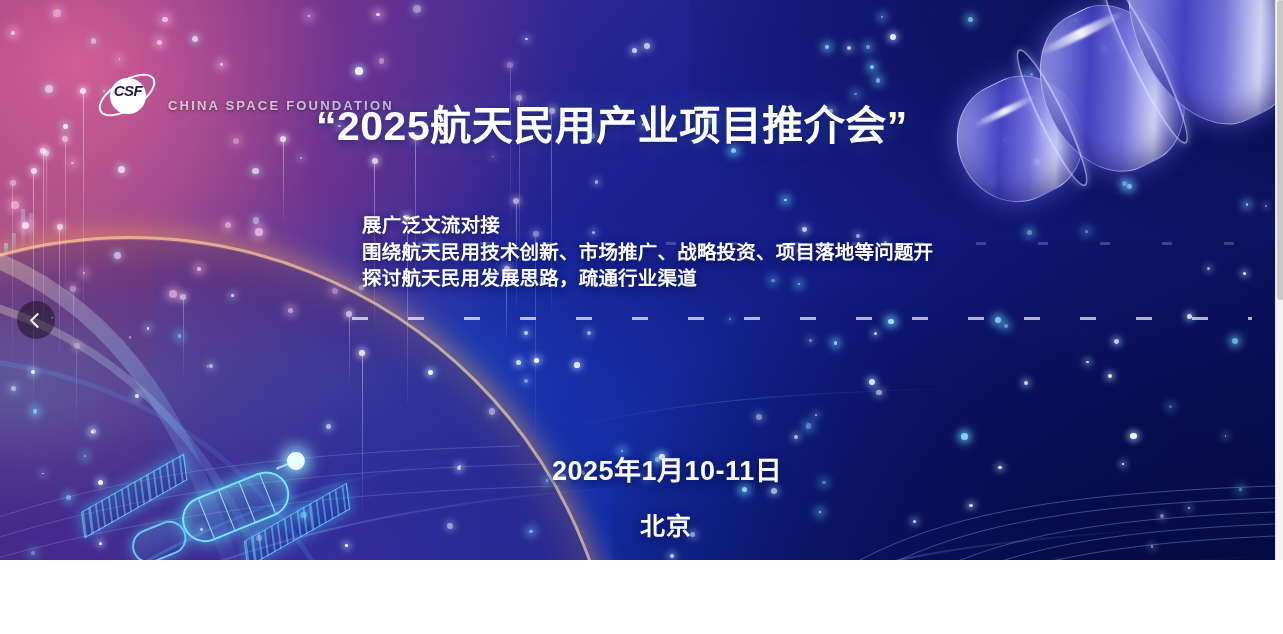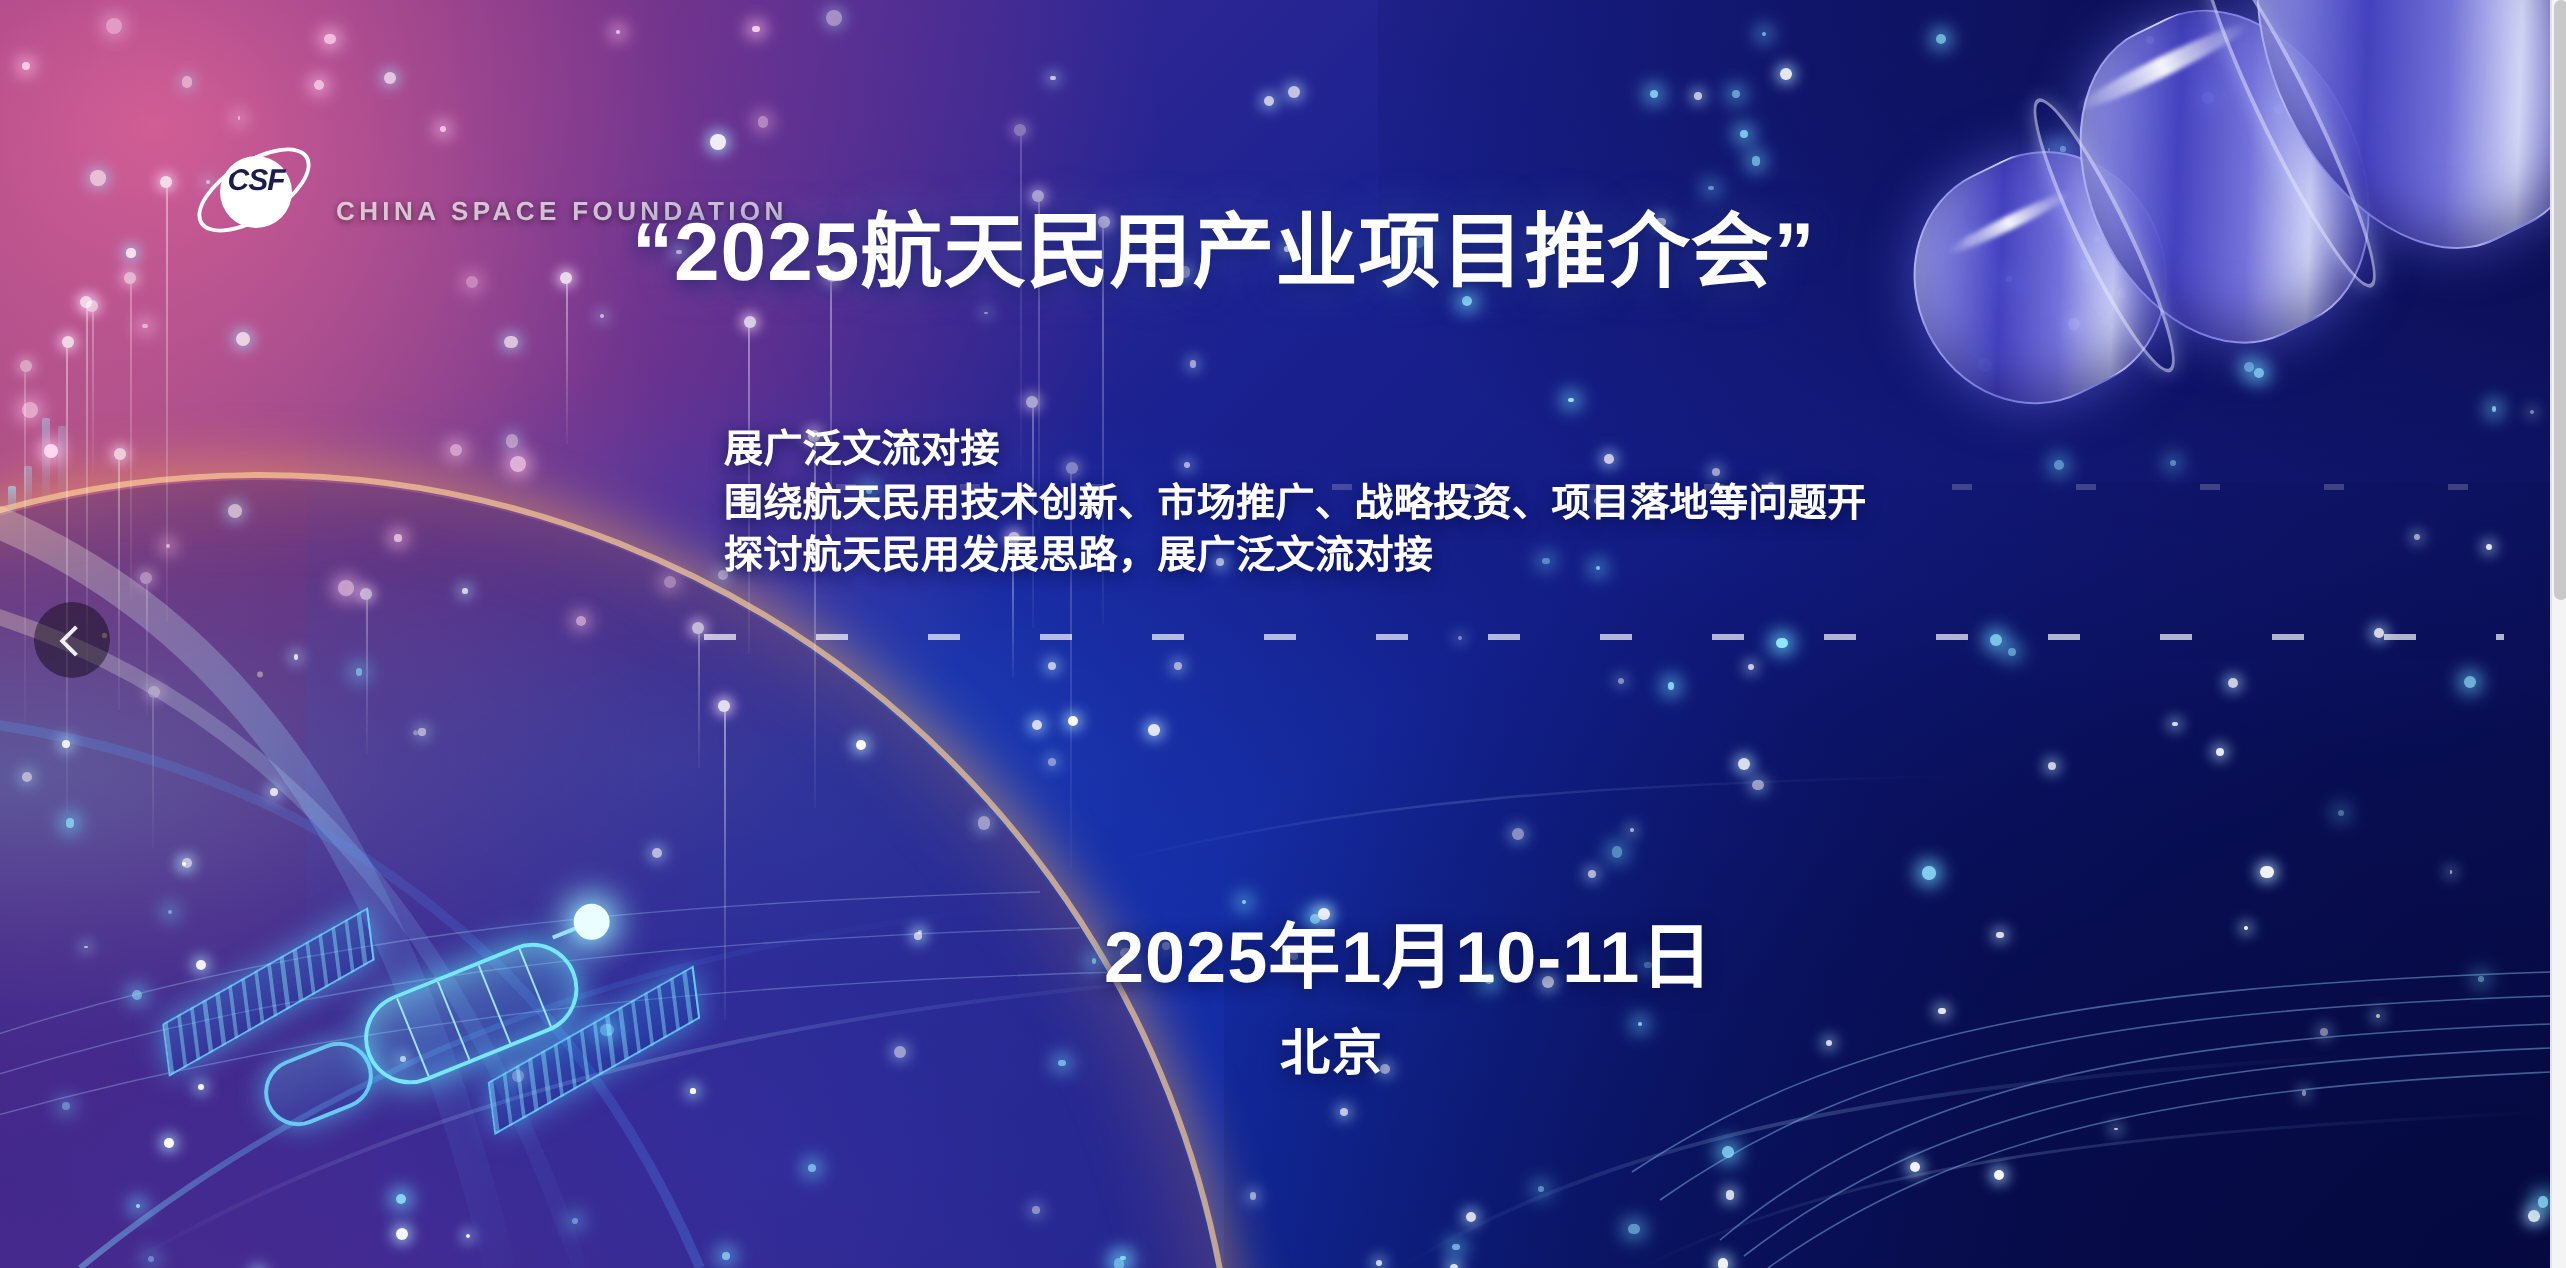--- a/index.html
+++ b/index.html
@@ -7,21 +7,21 @@
   html, body {
     width:1283px; height:634px;
     overflow:hidden;
     background:#ffffff;
     font-family:"Liberation Sans","DejaVu Sans",sans-serif;
   }
 
   
   .banner-root{
     position:relative;
-    width:1283px; height:634px;
+    width:1283px; height:560px;
     overflow:hidden;
     background:#0a0f4a;
   }
   .slide{
     position:absolute;
     left:0; top:0;
     width:1275px; height:634px;
     overflow:hidden;
     background:#0b1150;
   }
@@ -294,21 +294,21 @@
     line-height:26.5px;
     letter-spacing:0.2px;
     text-shadow:0 2px 8px rgba(8,16,80,0.9);
   }
   .slide-body p{ margin:0; }
   .slide-date{
     position:absolute;
     left:552px; top:449px;
     z-index:7;
     color:#ffffff;
-    font-size:36px;
+    font-size:27px;
     font-weight:bold;
     letter-spacing:0.5px;
     text-shadow:0 2px 9px rgba(8,16,80,0.9);
   }
   .slide-place{
     position:absolute;
     left:640px; top:506px;
     z-index:7;
     color:#ffffff;
     font-size:25px;
@@ -674,21 +674,21 @@
         <div class="orbit"></div>
       </div>
       <div class="logo-name">CHINA SPACE FOUNDATION</div>
     </div>
 
     <div class="slide-title">“2025航天民用产业项目推介会”</div>
 
     <div class="slide-body">
       <p>展广泛文流对接</p>
       <p>围绕航天民用技术创新、市场推广、战略投资、项目落地等问题开</p>
-      <p>探讨航天民用发展思路，展广泛文流对接</p>
+      <p>探讨航天民用发展思路，疏通行业渠道</p>
     </div>
 
     <div class="slide-date">2025年1月10-11日</div>
     <div class="slide-place">北京</div>
   </div>
 
   <div class="carousel-prev" title="上一张">
     <span class="chev"></span>
   </div>
 

